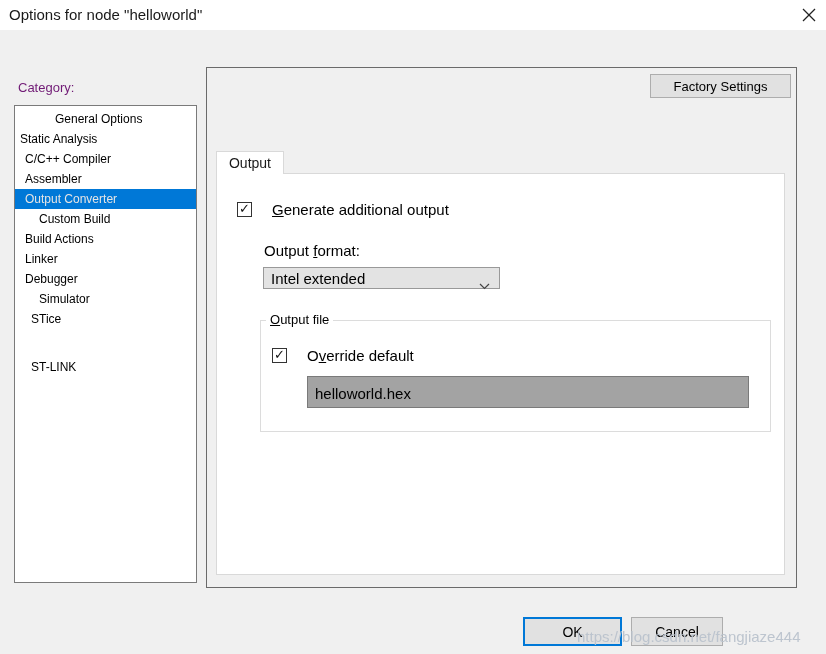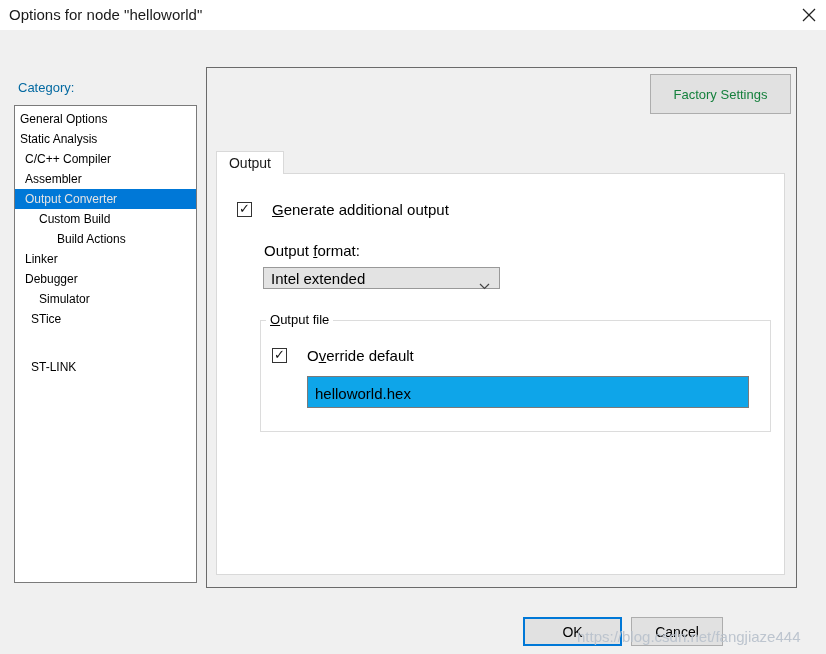--- a/index.html
+++ b/index.html
@@ -25,21 +25,21 @@
   }
   .close-btn {
     position: absolute; right: 6px; top: 4px; width: 22px; height: 22px;
     display: flex; align-items: center; justify-content: center;
     cursor: default;
   }
 
   
   .cat-label {
     position: absolute; left: 18px; top: 80px;
-    font-size: 13px; color: #0369a1;
+    font-size: 13px; color: #701a75;
   }
   .listbox {
     position: absolute; left: 14px; top: 105px; width: 183px; height: 478px;
     background: #ffffff; border: 1px solid #7a7a7a;
     padding-top: 3px;
     overflow: hidden;
   }
   .list-item {
     height: 20px; line-height: 20px;
     font-size: 12px; color: #000;
@@ -48,24 +48,24 @@
   .list-item.selected {
     background: var(--accent); color: #e5e5e5;
   }
 
   
   .panel {
     position: absolute; left: 206px; top: 67px; width: 591px; height: 521px;
     background: #f0f0f0; border: 1px solid #6a6a6a;
   }
   .factory-btn {
-    position: absolute; left: 443px; top: 6px; width: 141px; height: 40px;
+    position: absolute; left: 443px; top: 6px; width: 141px; height: 24px;
     background: #e1e1e1; border: 1px solid #adadad;
     font-family: "Liberation Sans", sans-serif;
-    font-size: 13px; color: #15803d;
+    font-size: 13px; color: #000000;
   }
   .tab {
     position: absolute; left: 9px; top: 83px; width: 68px; height: 23px;
     background: #ffffff;
     border: 1px solid #d9d9d9; border-bottom: none;
     z-index: 2;
     display: flex; align-items: center; justify-content: center;
     font-size: 14px; color: #1a1a1a;
   }
   .content {
@@ -100,21 +100,21 @@
     position: absolute; left: 43px; top: 146px; width: 511px; height: 112px;
     border: 1px solid #dcdcdc;
   }
   .group-label {
     position: absolute; left: 5px; top: -9px;
     background: #ffffff; padding: 0 4px;
     font-size: 13px; white-space: nowrap;
   }
   .file-input {
     position: absolute; left: 46px; top: 55px; width: 442px; height: 32px;
-    border: 1px solid #7a7a7a; background: #0ea5e9;
+    border: 1px solid #7a7a7a; background: #a3a3a3;
     font-family: "Liberation Sans", sans-serif;
     font-size: 15px; padding: 2px 7px 0 7px; color: #000;
   }
 
   
   .btn {
     position: absolute;
     background: #e1e1e1;
     font-family: "Liberation Sans", sans-serif;
     font-size: 14px; color: #000;
@@ -148,27 +148,27 @@
       <svg width="14" height="14" viewBox="0 0 14 14">
         <line x1="1" y1="1" x2="13" y2="13" stroke="#222" stroke-width="1.2"></line>
         <line x1="13" y1="1" x2="1" y2="13" stroke="#222" stroke-width="1.2"></line>
       </svg>
     </span>
   </div>
 
   <span class="cat-label">Category:</span>
 
   <div class="listbox" id="category-list">
-      <div class="list-item" style="padding-left: 5px;">General Options</div>
+      <div class="list-item" style="padding-left: 5px; margin-left: 35px;">General Options</div>
       <div class="list-item" style="padding-left: 5px;">Static Analysis</div>
       <div class="list-item" style="padding-left: 10px;">C/C++ Compiler</div>
       <div class="list-item" style="padding-left: 10px;">Assembler</div>
       <div class="list-item selected" style="padding-left: 10px;">Output Converter</div>
       <div class="list-item" style="padding-left: 24px;">Custom Build</div>
-      <div class="list-item" style="padding-left: 10px; margin-left: 32px;">Build Actions</div>
+      <div class="list-item" style="padding-left: 10px;">Build Actions</div>
       <div class="list-item" style="padding-left: 10px;">Linker</div>
       <div class="list-item" style="padding-left: 10px;">Debugger</div>
       <div class="list-item" style="padding-left: 16px; margin-left: 8px;">Simulator</div>
       <div class="list-item" style="padding-left: 16px;">STice</div>
       <div class="list-item" style="padding-left: 16px; margin-top: 28px;">ST-LINK</div>
     </div>
 
   <div class="panel">
 
     <button class="factory-btn">Factory Settings</button>

